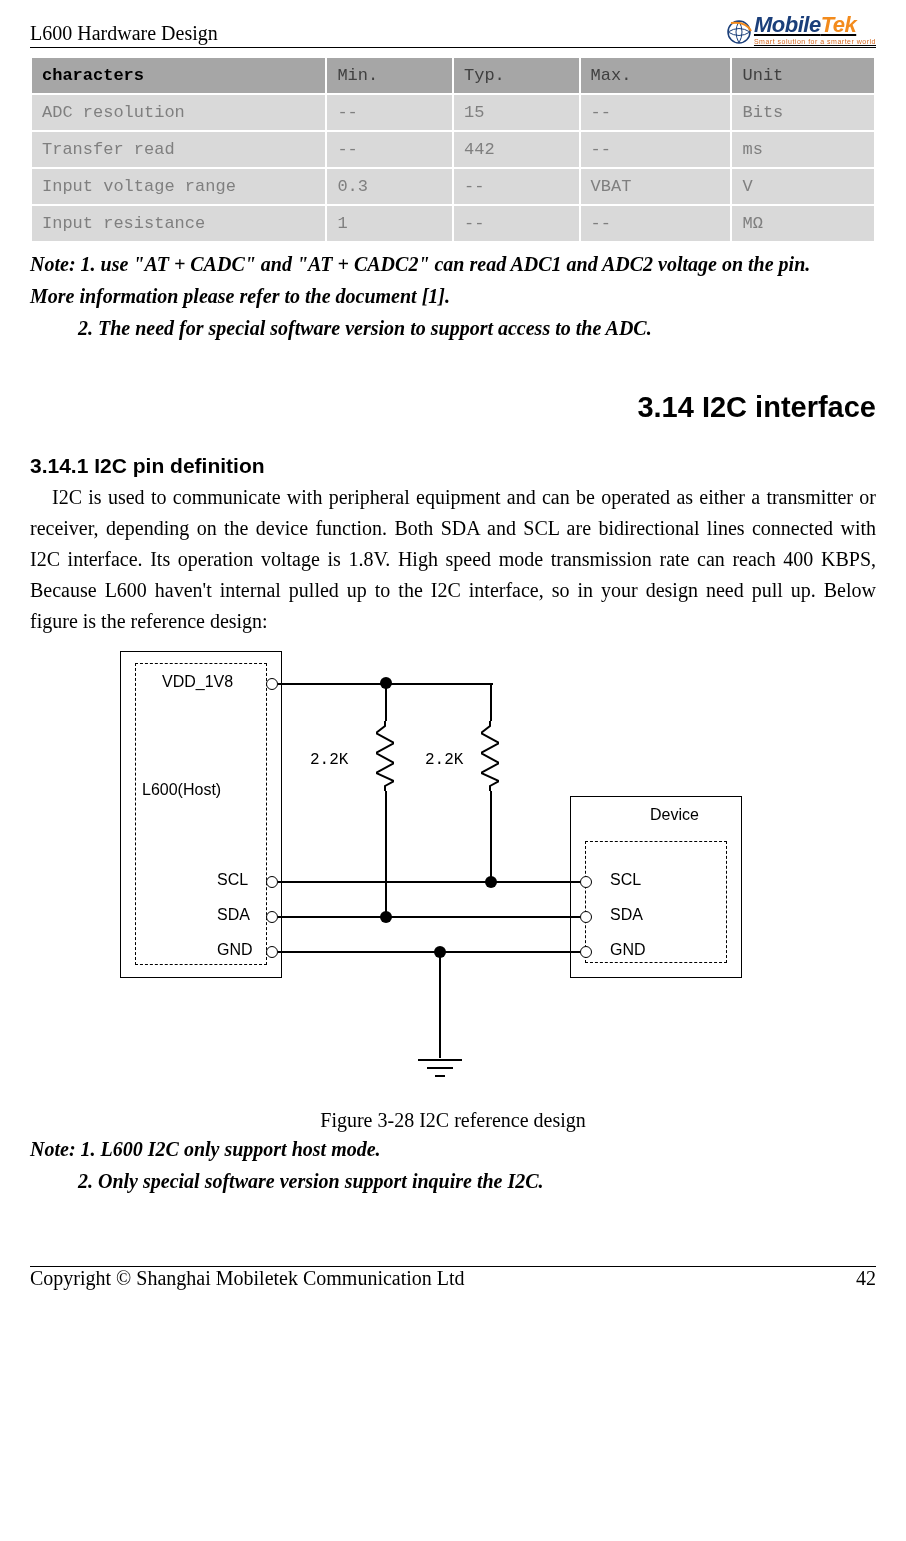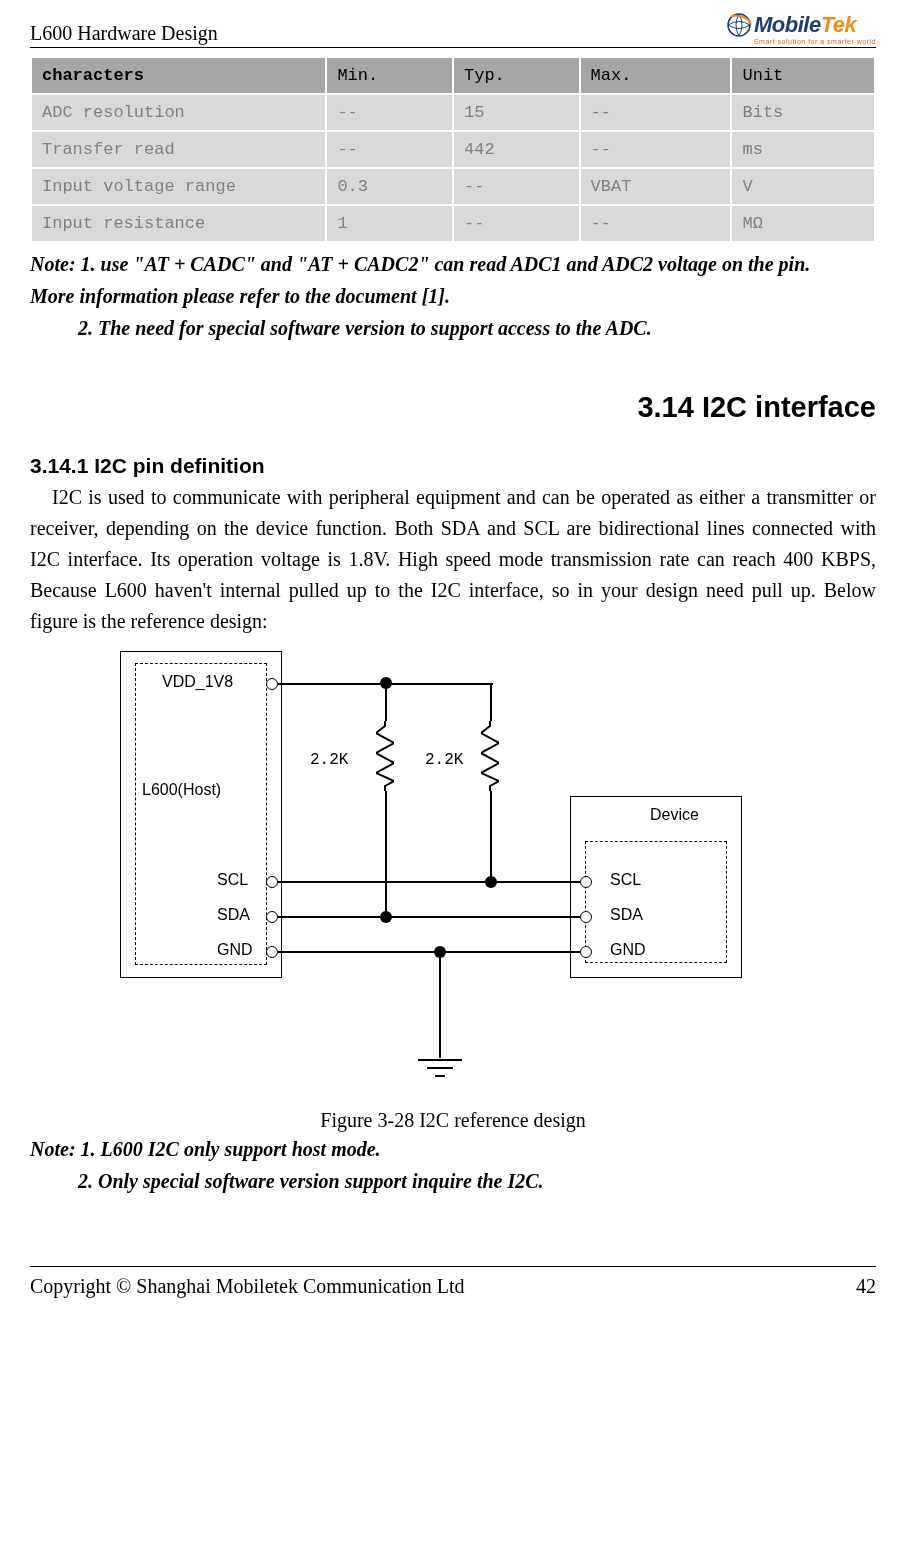--- a/index.html
+++ b/index.html
@@ -20,21 +20,22 @@
     align-items: flex-end;
     border-bottom: 1.5px solid #000;
     padding-bottom: 2px;
     margin-bottom: 8px;
   }
   .header-title {
     font-size: 20px;
   }
   .logo {
     display: flex;
-    align-items: flex-start;
+    align-items: flex-end;
+    text-decoration: underline;
   }
   .logo-text {
     font-family: Arial, sans-serif;
     font-weight: bold;
     font-style: italic;
     font-size: 22px;
     letter-spacing: -0.5px;
   }
   .logo-text .blue { color: #1b3f7a; }
   .logo-text .orange { color: #f38b1c; }
@@ -54,21 +55,21 @@
     margin-bottom: 6px;
   }
   table.spec td {
     border: 2px solid #fff;
     padding: 8px 10px;
     background: #d9d9d9;
     color: #7f7f7f;
   }
   table.spec tr:first-child td {
     background: #a6a6a6;
-    color: #000000;
+    color: #404040;
   }
   table.spec tr:first-child td:first-child {
     color: #000;
     font-weight: bold;
   }
 
   .note {
     font-size: 20px;
     font-style: italic;
     font-weight: bold;
@@ -150,21 +151,20 @@
 
   .caption {
     font-size: 20px;
     text-align: center;
     margin: 8px 0 2px 0;
   }
 
   .footer {
     border-top: 1.5px solid #000;
     margin-top: 70px;
-    padding-top: 8px;
     display:flex;
     justify-content:space-between;
     font-size: 20px;
   }
 </style>
 </head>
 <body>
 
 <div class="page">
 

